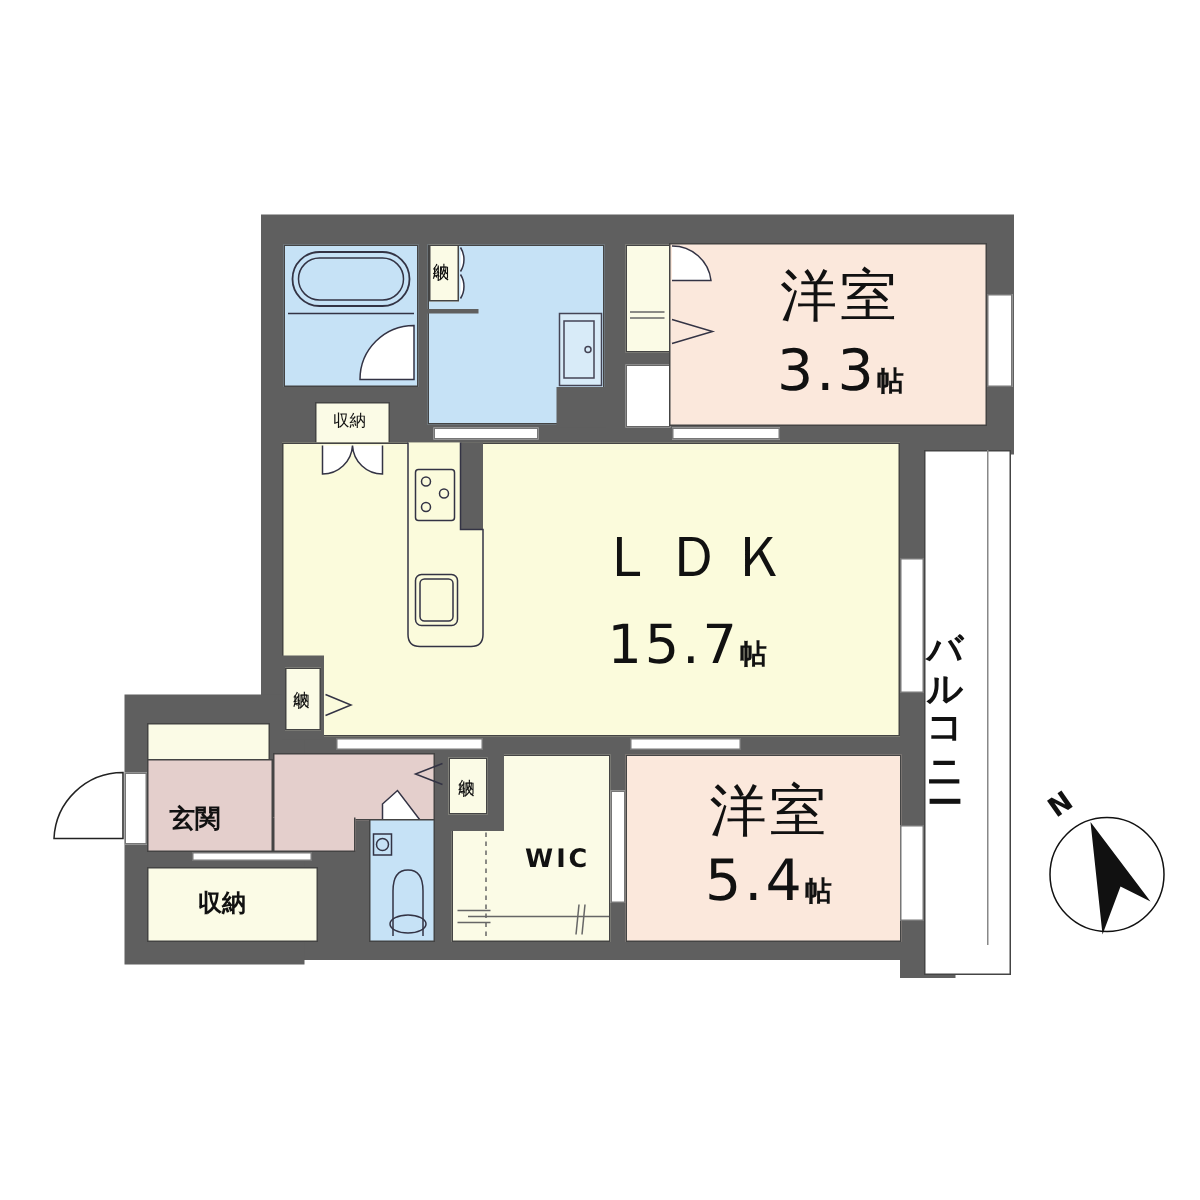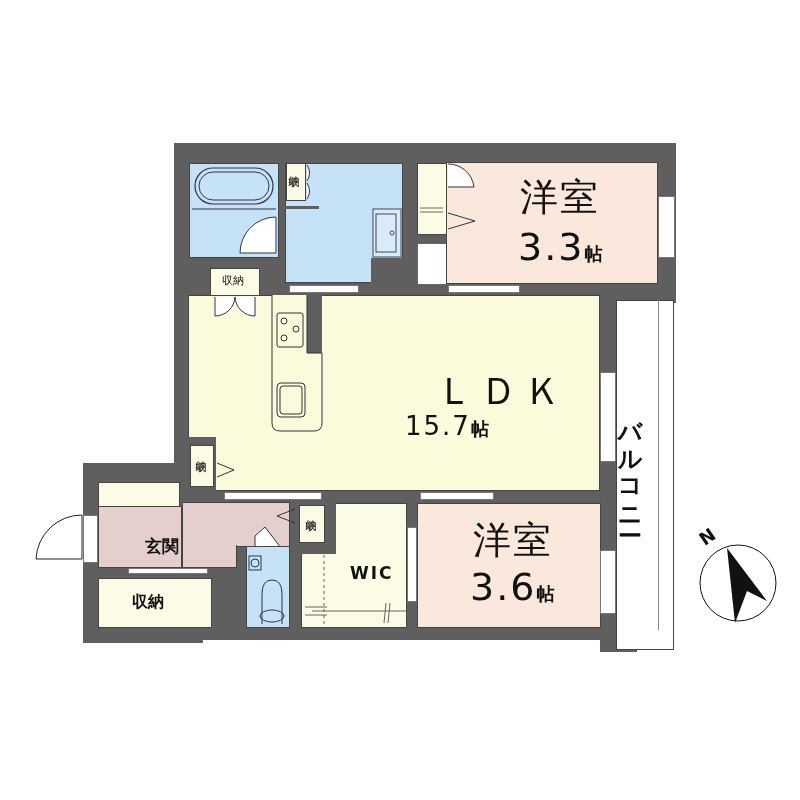--- a/index.html
+++ b/index.html
@@ -79,39 +79,39 @@
 
 <svg style="left:271px;top:295px;" width="52" height="138">
   <path d="M1 0 L1 128 Q1 136 9 136 L43 136 Q51 136 51 128 L51 58 L36 58 L36 0" fill="#fbfbdc" stroke="#334" stroke-width="1"></path>
   <rect x="6" y="18" width="26" height="34" rx="2" fill="none" stroke="#334"></rect>
   <circle cx="13" cy="26" r="3" fill="none" stroke="#334"></circle>
   <circle cx="13" cy="43" r="3" fill="none" stroke="#334"></circle>
   <circle cx="25" cy="34" r="3" fill="none" stroke="#334"></circle>
   <rect x="6" y="88" width="28" height="34" rx="4" fill="none" stroke="#334"></rect>
   <rect x="9" y="91" width="22" height="28" rx="3" fill="none" stroke="#334"></rect>
 </svg>
-<div class="lbl big" style="left:400px;top:372px;letter-spacing:6px;margin-left:36px;">ＬＤＫ</div>
+<div class="lbl big" style="left:400px;top:352px;letter-spacing:6px;">ＬＤＫ</div>
 <div class="lbl" style="left:405px;top:413px;">
-  <span class="big" style="font-size:26px;">15.7</span><span class="tsu">帖</span>
+  <span class="big" style="font-size:36px;">15.7</span><span class="tsu">帖</span>
 </div>
 <div class="abs win" style="left:600px;top:372px;width:16px;height:90px;"></div>
 
 <div class="abs room-outline" style="left:190px;top:445px;width:24px;height:42px;background:#fbfbe6;"></div>
 <div class="lbl small vert" style="left:195px;top:452px;">収納</div>
 <svg style="left:216px;top:462px;" width="22" height="18">
   <path d="M1 1 L18 8 L1 15" fill="none" stroke="#334"></path>
 </svg>
 
 <div class="abs room-outline" style="left:98px;top:482px;width:82px;height:26px;background:#fbfbe6;"></div>
 <svg style="left:99px;top:507px;" width="80" height="24">
   <path d="M2 0 L2 22 A22 22 0 0 0 24 0 M28 0 L28 22 A22 22 0 0 0 50 0 M52 0 A22 22 0 0 0 76 22" fill="#fff" stroke="#334"></path>
 </svg>
 
 <div class="abs room-outline" style="left:98px;top:506px;width:84px;height:62px;background:#e4cfcc;"></div>
-<div class="lbl" style="font-size:17px;font-weight:bold;left:113px;top:538px;margin-left:32px;">玄関</div>
+<div class="lbl" style="font-size:17px;font-weight:bold;left:113px;top:538px;">玄関</div>
 <svg style="left:34px;top:513px;" width="50" height="48">
   <path d="M48 2 A46 46 0 0 0 2 46 L48 46 Z" fill="#fff" stroke="#222" stroke-width="1"></path>
 </svg>
 <div class="abs" style="left:83px;top:515px;width:15px;height:48px;background:#fff;border:1px solid #777;"></div>
 
 <div class="abs room-outline" style="left:182px;top:502px;width:108px;height:45px;background:#e4cfcc;"></div>
 <div class="abs room-outline" style="left:182px;top:545px;width:55px;height:23px;background:#e4cfcc;border-top:none;"></div>
 <svg style="left:253px;top:526px;" width="30" height="24">
   <path d="M2 22 L2 10 L12 1 L28 22 Z" fill="#fff" stroke="#334"></path>
 </svg>
@@ -145,21 +145,21 @@
   <line x1="3" y1="60" x2="25" y2="60" stroke="#666"></line>
   <line x1="84" y1="48" x2="82" y2="68" stroke="#666"></line>
   <line x1="88" y1="48" x2="86" y2="68" stroke="#666"></line>
 </svg>
 <div class="lbl" style="font-size:17px;font-weight:bold;left:350px;top:565px;letter-spacing:2px;text-align:center;">WIC</div>
 <div class="abs win" style="left:407px;top:527px;width:10px;height:75px;"></div>
 
 <div class="abs room-outline" style="left:417px;top:503px;width:184px;height:125px;background:#fbe8dc;"></div>
 <div class="lbl big" style="left:473px;top:521px;">洋室</div>
 <div class="lbl" style="left:470px;top:568px;">
-  <span class="big">3.6</span><span class="tsu">帖</span>
+  <span class="big">5.4</span><span class="tsu">帖</span>
 </div>
 <div class="abs win" style="left:600px;top:550px;width:16px;height:64px;"></div>
 
 <div class="abs door-gap" style="left:289px;top:285px;width:70px;height:8px;border:1px solid #777;"></div>
 <div class="abs door-gap" style="left:448px;top:285px;width:72px;height:8px;border:1px solid #777;"></div>
 <div class="abs door-gap" style="left:224px;top:492px;width:98px;height:8px;border:1px solid #777;"></div>
 <div class="abs door-gap" style="left:420px;top:492px;width:74px;height:8px;border:1px solid #777;"></div>
 
 <div class="abs" style="left:616px;top:300px;width:58px;height:350px;background:#fff;border:1px solid #444;"></div>
 <div class="abs" style="left:658px;top:300px;width:0;height:330px;border-left:1px solid #888;"></div>

